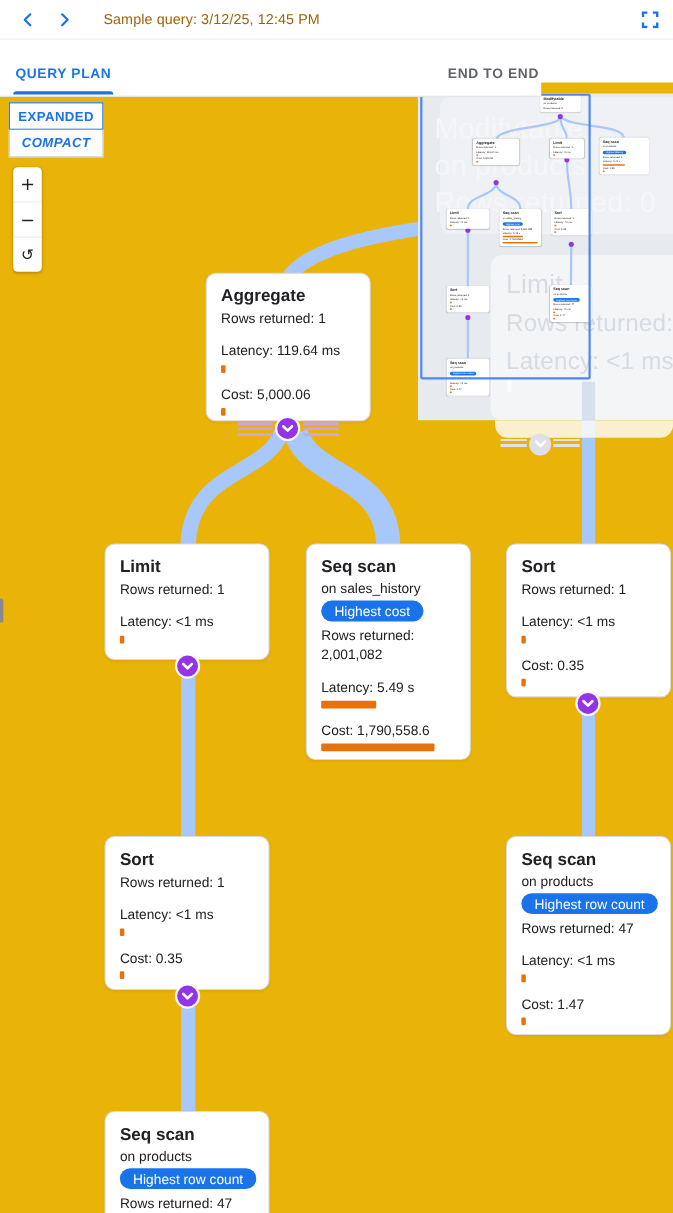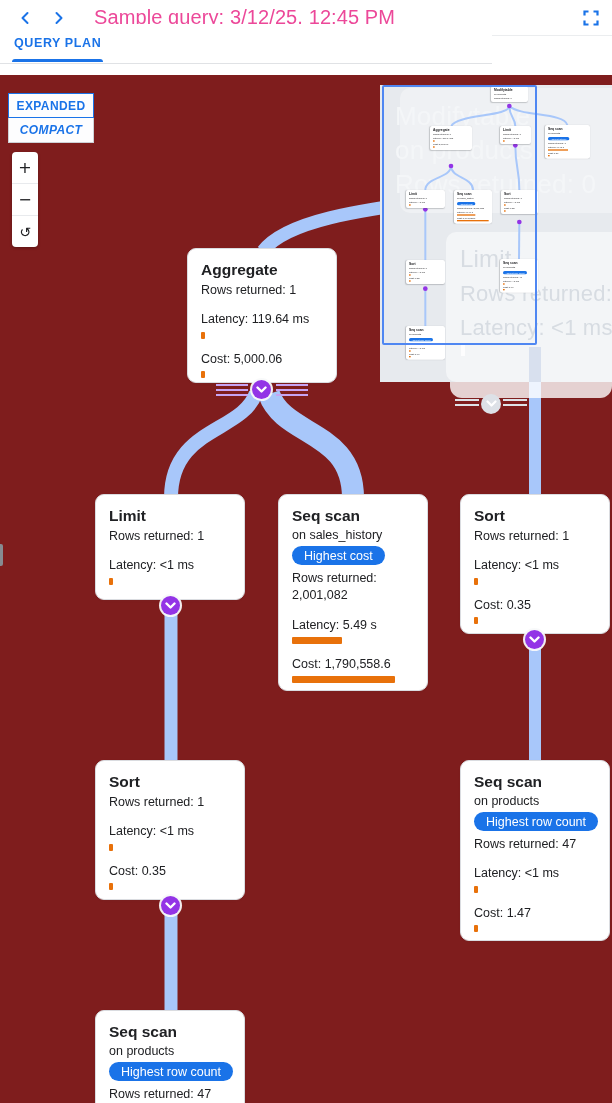--- a/index.html
+++ b/index.html
@@ -5,37 +5,37 @@
   html,body{margin:0;padding:0;width:612px;height:1103px;overflow:hidden;background:#fff;
     font-family:"Liberation Sans",sans-serif;-webkit-font-smoothing:antialiased;}
   #app{position:relative;width:612px;height:1103px;overflow:hidden;}
 
   
   .header{position:absolute;left:0;top:0;width:612px;height:35px;background:#fff;
     border-bottom:1px solid #ebedef;display:flex;align-items:center;z-index:40;}
   .navbtn{width:34px;height:30px;border:none;background:transparent;cursor:pointer;
     display:flex;align-items:center;justify-content:center;padding:0;}
   .navbtn:first-child{margin-left:8px;}
-  .hdr-title{font-size:20px;color:#ec4899;margin-left:18px;letter-spacing:.1px;}
+  .hdr-title{font-size:13px;color:#a16207;margin-left:18px;letter-spacing:.1px;}
   .fs-btn{position:absolute;right:10px;top:8px;width:22px;height:22px;border:none;
     background:transparent;cursor:pointer;padding:0;}
 
   
-  .tabbar{position:absolute;left:0;top:24px;width:492px;height:39px;background:#fff;
+  .tabbar{position:absolute;left:0;top:48px;width:492px;height:39px;background:#fff;
     border-bottom:1px solid #e0e2e5;display:flex;z-index:40;justify-content:space-between;}
   .tab{position:relative;margin-left:12px;padding:0 2px;border:none;background:transparent;
     font-family:"Liberation Sans",sans-serif;font-size:12.5px;font-weight:bold;
     letter-spacing:.6px;color:#5f6368;cursor:pointer;height:38px;}
   .tab.second{margin-left:36px;}
   .tab.active{color:#1a73e8;}
   .tab.active::after{content:"";position:absolute;left:0;right:0;bottom:0;height:3px;
     background:#1a73e8;border-radius:3px 3px 0 0;}
 
   
-  .canvas{position:absolute;left:0;top:75px;width:612px;height:1028px;background:#7f1d1d;overflow:hidden;}
+  .canvas{position:absolute;left:0;top:75px;width:612px;height:1028px;background:#eab308;overflow:hidden;}
   .edges{position:absolute;left:0;top:0;z-index:2;}
 
   
   .toggle{position:absolute;left:8px;top:18px;z-index:30;display:flex;flex-direction:column;width:86px;}
   .tg-btn{height:25px;background:#fdfdfe;font-family:"Liberation Sans",sans-serif;
     font-size:12px;font-weight:bold;color:#1a73e8;letter-spacing:.4px;cursor:pointer;padding:0;}
   .tg-btn.sel{border:1.5px solid #1a73e8;}
   .tg-btn.unsel{border:1px solid #cdd1d6;border-top:none;font-style:italic;}
 
   
@@ -116,20 +116,21 @@
     <span class="hdr-title">Sample query: 3/12/25, 12:45 PM</span>
     <button class="fs-btn" title="Full screen">
       <svg width="16" height="16" viewBox="0 0 16 16">
         <path d="M1.5 5.5 V1.5 H5.5 M10.5 1.5 H14.5 V5.5 M14.5 10.5 V14.5 H10.5 M5.5 14.5 H1.5 V10.5" fill="none" stroke="#1a73e8" stroke-width="2.2"></path>
       </svg>
     </button>
   </div>
 
   <div class="tabbar">
     <button class="tab active">QUERY PLAN</button>
+    <button class="tab second">END TO END</button>
   </div>
 
   <div class="canvas">
 
     <svg class="edges" width="612" height="1028" viewBox="0 0 612 1028">
       <g fill="none" stroke="#a8c7fa">
         <path d="M 470 120 C 390 132, 290 140, 263 176" stroke-width="13"></path>
         <path d="M 256 318 C 242 358, 171 352, 171 423" stroke-width="14"></path>
         <path d="M 269 319 C 284 362, 353 355, 353 423" stroke-width="22"></path>
         <path d="M 535 240 L 535 423" stroke-width="12"></path>

